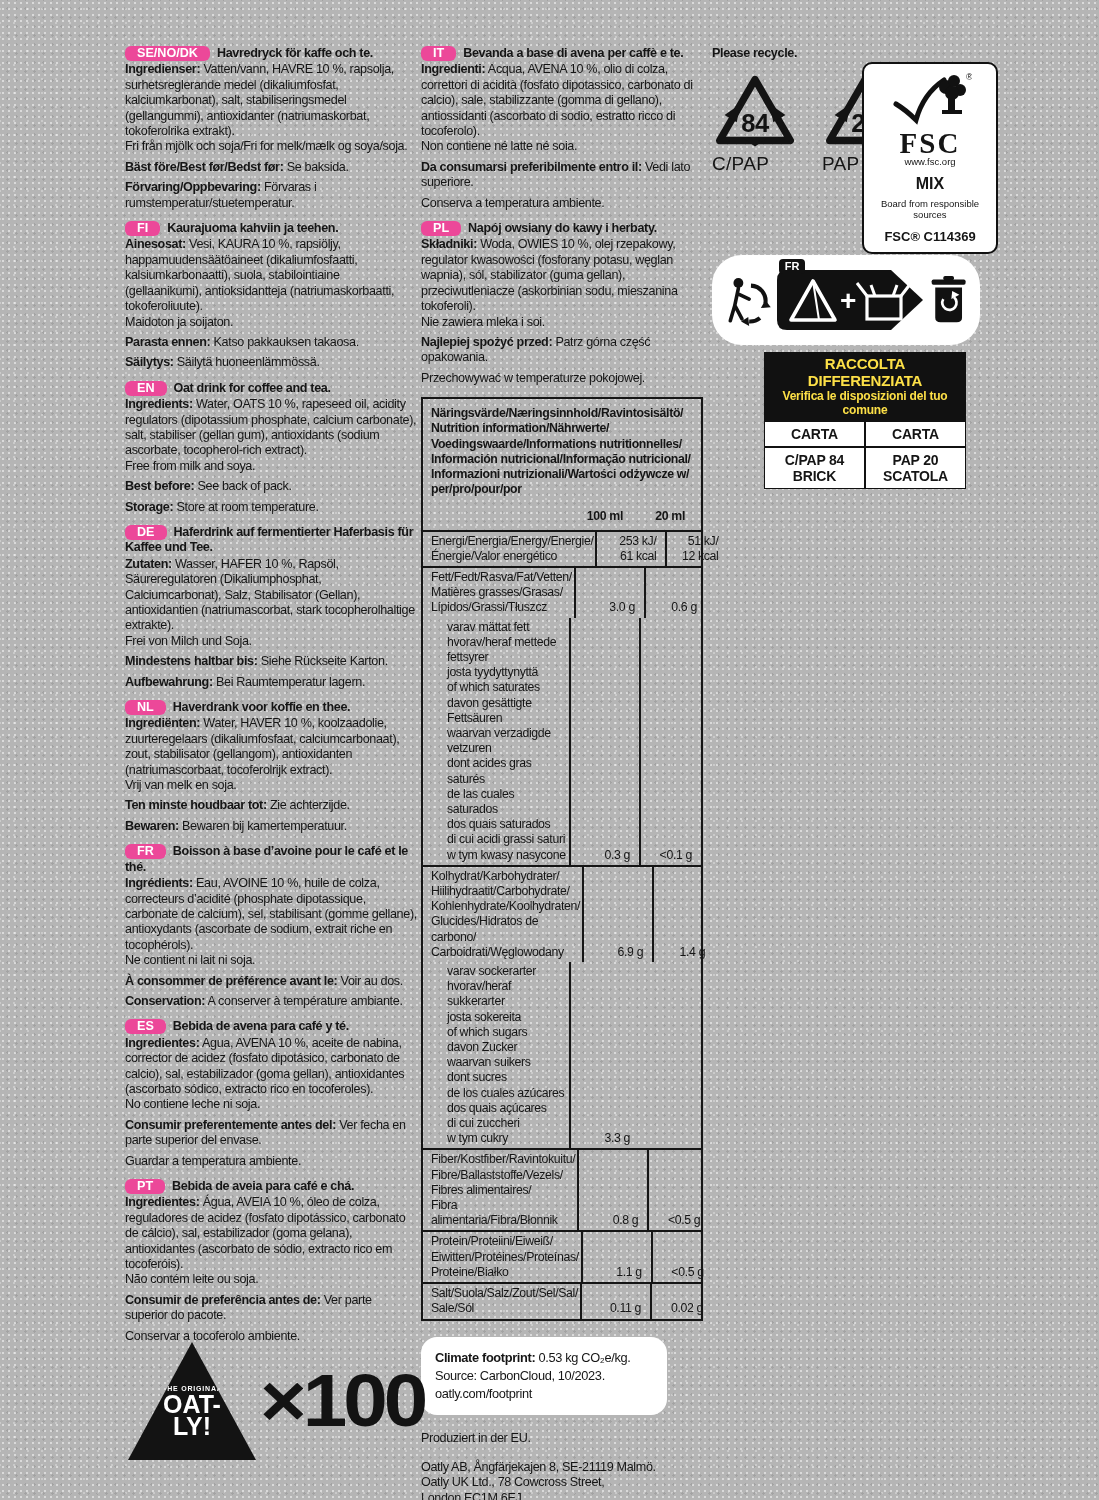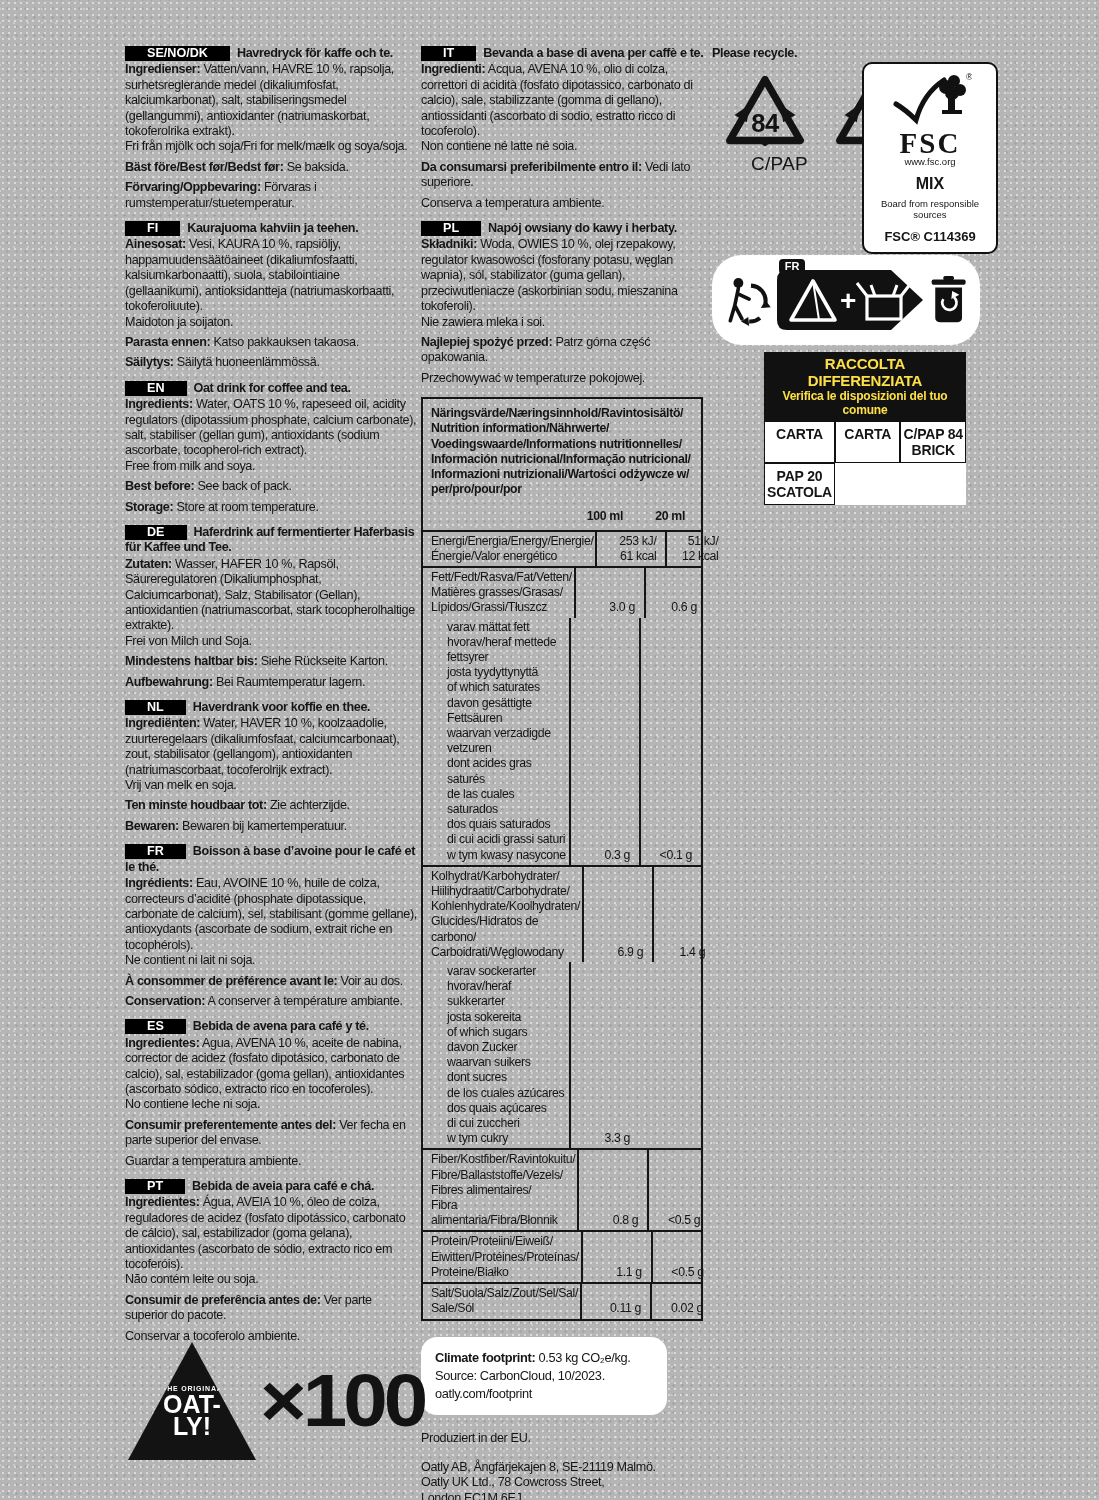--- a/index.html
+++ b/index.html
@@ -15,22 +15,22 @@
     background-position:0 0,3px 4px,7px 2px;
     font-family:"Liberation Sans",sans-serif;
     color:#151515;font-size:12.6px;line-height:15.4px;letter-spacing:-0.35px;
   }
   .col{position:absolute;top:46px;}
   #col-left{left:125px;width:292px;}
   #col-mid{left:421px;width:290px;}
   #col-right{left:712px;width:380px;height:1400px;}
   .lang-section{margin-bottom:10px;}
   .sec-head{font-weight:bold;margin-bottom:1px;}
-  .tag{background:#000000;color:#fff;font-weight:bold;display:inline-block;
-       padding:0 22px;line-height:15px;margin-right:7px;letter-spacing:0;}
+  .tag{background:#ec4899;color:#fff;font-weight:bold;display:inline-block;
+       padding:0 12px;line-height:15px;margin-right:7px;letter-spacing:0;border-radius:6px;}
   .para{margin:0;}
   .para.sp{margin-top:5px;}
   .lead{font-weight:bold;}
   
   .ntable{border:2.4px solid #151515;margin-top:11px;width:282px;box-sizing:border-box;
           font-size:12.3px;line-height:15.2px;}
   .nhead{padding:7px 8px 3px;font-weight:bold;border-bottom:2.3px solid #151515;}
   .ncols{display:grid;grid-template-columns:1fr 70px 62px;font-weight:bold;margin-top:12px;}
   .ncols span{text-align:right;padding-right:8px;padding-bottom:2px;}
   .n-row + .n-row{border-top:2.2px solid #151515;}
@@ -41,42 +41,42 @@
          justify-content:flex-end;align-items:flex-end;padding:2px 9px 2px 2px;}
   
   .climate{background:#fff;border-radius:16px;width:218px;padding:12px 14px;
            margin-top:16px;font-size:12.8px;line-height:18px;}
   
   .footer{margin-top:16px;}
   .footer .origin{margin-bottom:14px;}
   
   .please{font-weight:bold;margin:0 0 10px;}
   .loops{display:flex;gap:14px;}
-  .loop{text-align:right;width:96px;}
+  .loop{text-align:left;width:96px;}
   .loop-label{font-weight:normal;font-size:19px;line-height:20px;letter-spacing:.3px;}
   .fsc{position:absolute;left:150px;top:16px;width:120px;background:#fff;
        border:2.5px solid #111;border-radius:10px;text-align:center;
        padding:8px 6px 8px;letter-spacing:0;}
   .fsc-brand{font-family:"Liberation Serif",serif;font-weight:bold;font-size:29px;
              line-height:26px;letter-spacing:2px;}
   .fsc-url{font-size:9.5px;line-height:11px;}
   .fsc-grade{font-weight:bold;font-size:16px;margin-top:9px;}
   .fsc-desc{font-size:9.5px;line-height:11px;margin-top:6px;}
   .fsc-cert{font-size:13px;margin-top:9px;font-weight:bold;}
   .triman-pill{position:absolute;left:0;top:209px;width:268px;height:90px;background:#fff;
        border-radius:30px;display:flex;align-items:center;gap:4px;padding:0 12px;
        box-sizing:border-box;}
   .flag-wrap{position:relative;width:150px;height:64px;}
   .fr-tab{position:absolute;left:4px;top:-9px;background:#111;color:#fff;font-weight:bold;
        font-size:11px;line-height:13px;padding:1px 6px;border-radius:4px;letter-spacing:0;}
   .raccolta{position:absolute;left:52px;top:306px;width:202px;letter-spacing:-0.2px;}
   .rac-head{background:#111;color:#fde047;text-align:center;padding:3px 2px 4px;}
   .rac-title{font-weight:bold;font-size:15px;line-height:17px;}
   .rac-sub{font-size:12px;font-weight:bold;line-height:14px;}
-  .rac-grid{display:grid;grid-template-columns:1fr 1fr 1fr;background:#fff;}
+  .rac-grid{display:grid;grid-template-columns:1fr 1fr;background:#fff;}
   .rac-cell{border:1.6px solid #111;text-align:center;font-weight:bold;
             padding:4px 2px;font-size:14px;line-height:16px;}
   
   .logo-row{position:absolute;left:128px;bottom:40px;display:flex;align-items:center;}
   .tri{width:128px;height:118px;background:#131313;
        clip-path:polygon(50% 0,100% 100%,0 100%);position:relative;}
   .tri-inner{position:absolute;left:0;right:0;top:42px;text-align:center;color:#fff;
              letter-spacing:0;}
   .tri-small{font-size:7px;font-weight:bold;letter-spacing:.8px;line-height:9px;}
   .tri-big{font-size:25px;font-weight:900;line-height:22px;}

